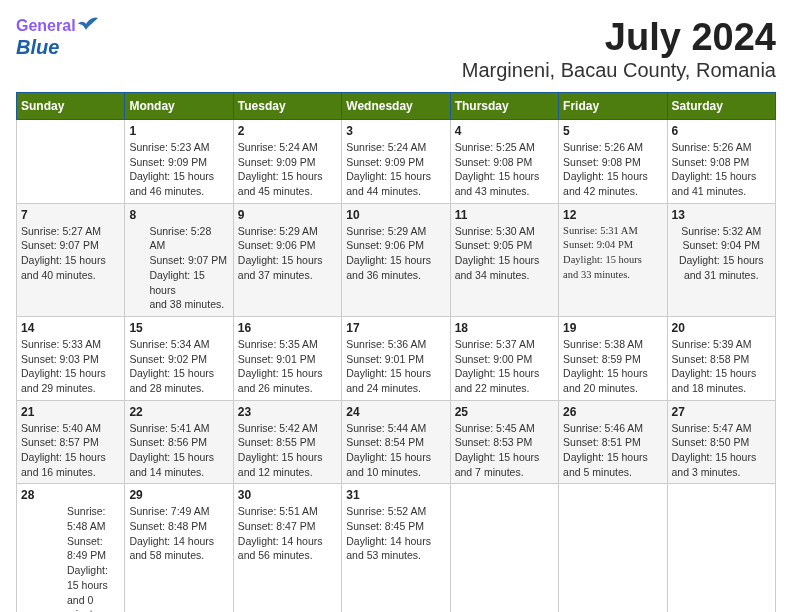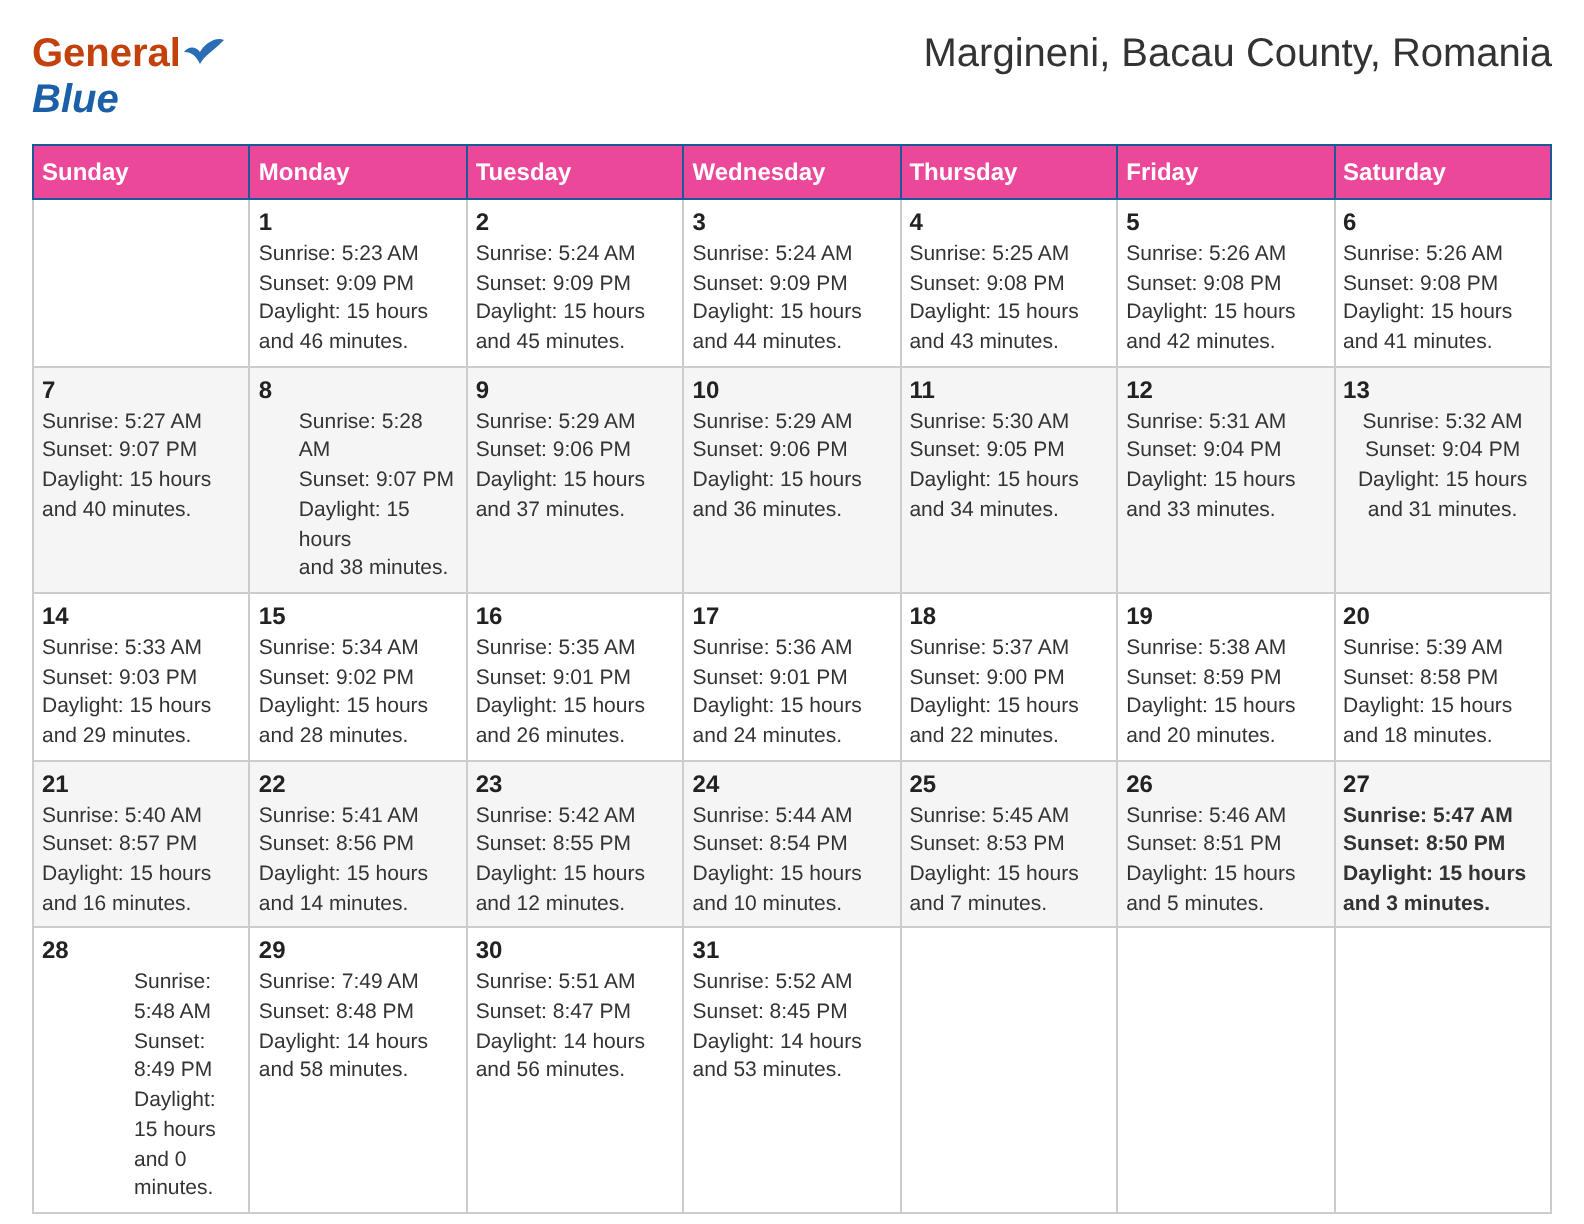--- a/index.html
+++ b/index.html
@@ -19,23 +19,23 @@
     .logo {
       display: flex;
       flex-direction: column;
       align-items: flex-start;
     }
     .logo-text {
       display: flex;
       align-items: center;
     }
     .logo-general {
-      font-size: 20px;
-      font-weight: bold;
-      color: #c2410c;
+      font-size: 16px;
+      font-weight: bold;
+      color: #8b5cf6;
     }
     .logo-blue {
       font-size: 20px;
       font-weight: bold;
       color: #1a5fa8;
       font-style: italic;
     }
     .logo-bird {
       width: 24px;
       height: 20px;
@@ -52,21 +52,21 @@
     .location {
       font-size: 20px;
       color: #333;
     }
     .calendar {
       width: 100%;
       border-collapse: collapse;
       font-size: 11px;
     }
     .calendar thead th {
-      background-color: #ec4899;
+      background-color: #4d7c0f;
       color: #fff;
       padding: 6px 4px;
       text-align: left;
       font-size: 12px;
       font-weight: bold;
       border: 1px solid #1a5a9a;
     }
     .calendar tbody td {
       border: 1px solid #ccc;
       vertical-align: top;
@@ -103,20 +103,21 @@
   <div class="logo">
     <div class="logo-text">
       <span class="logo-general">General</span>
       <svg class="logo-bird" viewBox="0 0 24 20">
         <path d="M20 2 C16 0, 10 4, 8 8 C6 5, 2 5, 0 8 C4 8, 6 10, 8 14 C10 10, 14 8, 20 2Z" fill="#2a6db5"></path>
       </svg>
     </div>
     <span class="logo-blue">Blue</span>
   </div>
   <div class="title-area">
+    <div class="month-year">July 2024</div>
     <div class="location">Margineni, Bacau County, Romania</div>
   </div>
 </div>
 
 <table class="calendar">
   <thead>
     <tr>
     <th>Sunday</th>
         <th>Monday</th>
         <th>Tuesday</th>
@@ -203,21 +204,21 @@
         </td>
         <td>
           <span class="day-number">11</span>
           <div class="day-info" style="white-space: pre-line;">Sunrise: 5:30 AM
 Sunset: 9:05 PM
 Daylight: 15 hours
 and 34 minutes.</div>
         </td>
         <td>
           <span class="day-number">12</span>
-          <div class="day-info" style="white-space: pre-line;">Sunrise: 5:31 AM
+          <div class="day-info" style="white-space: pre-line; font-family: Liberation Serif, serif;">Sunrise: 5:31 AM
 Sunset: 9:04 PM
 Daylight: 15 hours
 and 33 minutes.</div>
         </td>
         <td>
           <span class="day-number">13</span>
           <div class="day-info" style="white-space: pre-line; text-align: center;">Sunrise: 5:32 AM
 Sunset: 9:04 PM
 Daylight: 15 hours
 and 31 minutes.</div>
@@ -312,21 +313,21 @@
         </td>
         <td>
           <span class="day-number">26</span>
           <div class="day-info" style="white-space: pre-line;">Sunrise: 5:46 AM
 Sunset: 8:51 PM
 Daylight: 15 hours
 and 5 minutes.</div>
         </td>
         <td>
           <span class="day-number">27</span>
-          <div class="day-info" style="white-space: pre-line; font-weight: bold;">Sunrise: 5:47 AM
+          <div class="day-info" style="white-space: pre-line;">Sunrise: 5:47 AM
 Sunset: 8:50 PM
 Daylight: 15 hours
 and 3 minutes.</div>
         </td>
       </tr>
       <tr>
         <td>
           <span class="day-number">28</span>
           <div class="day-info" style="white-space: pre-line; margin-left: 46px;">Sunrise: 5:48 AM
 Sunset: 8:49 PM

